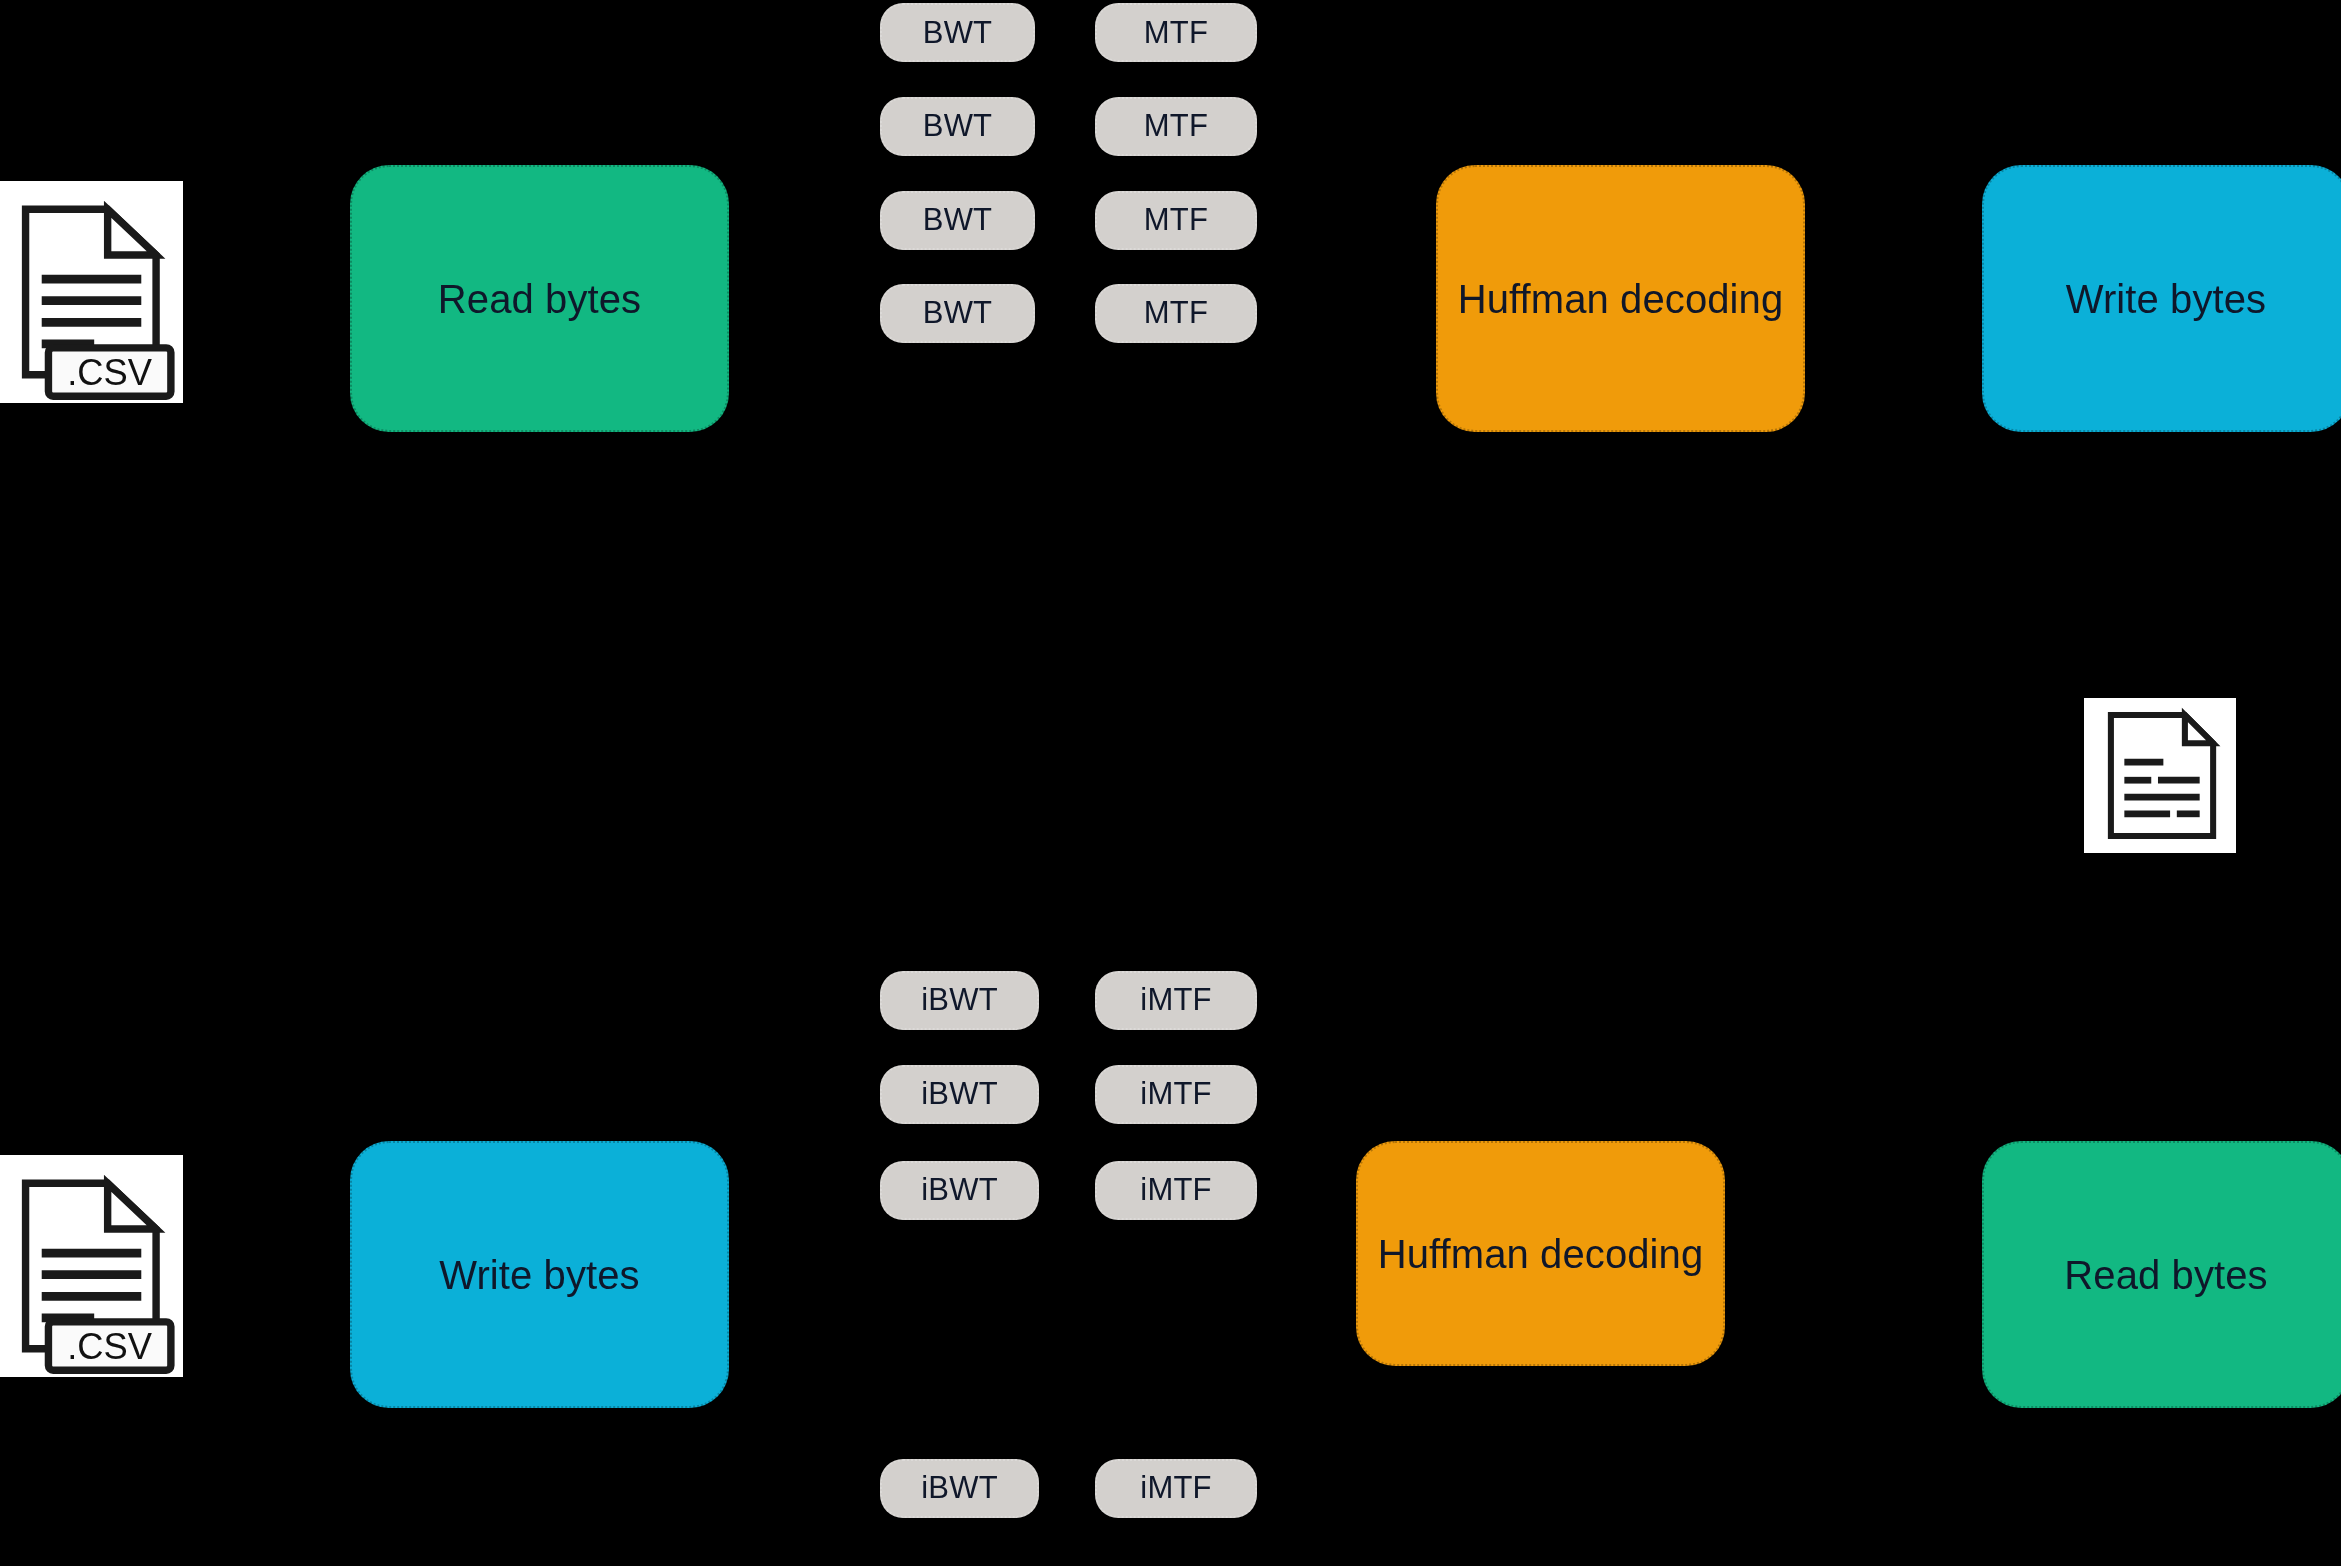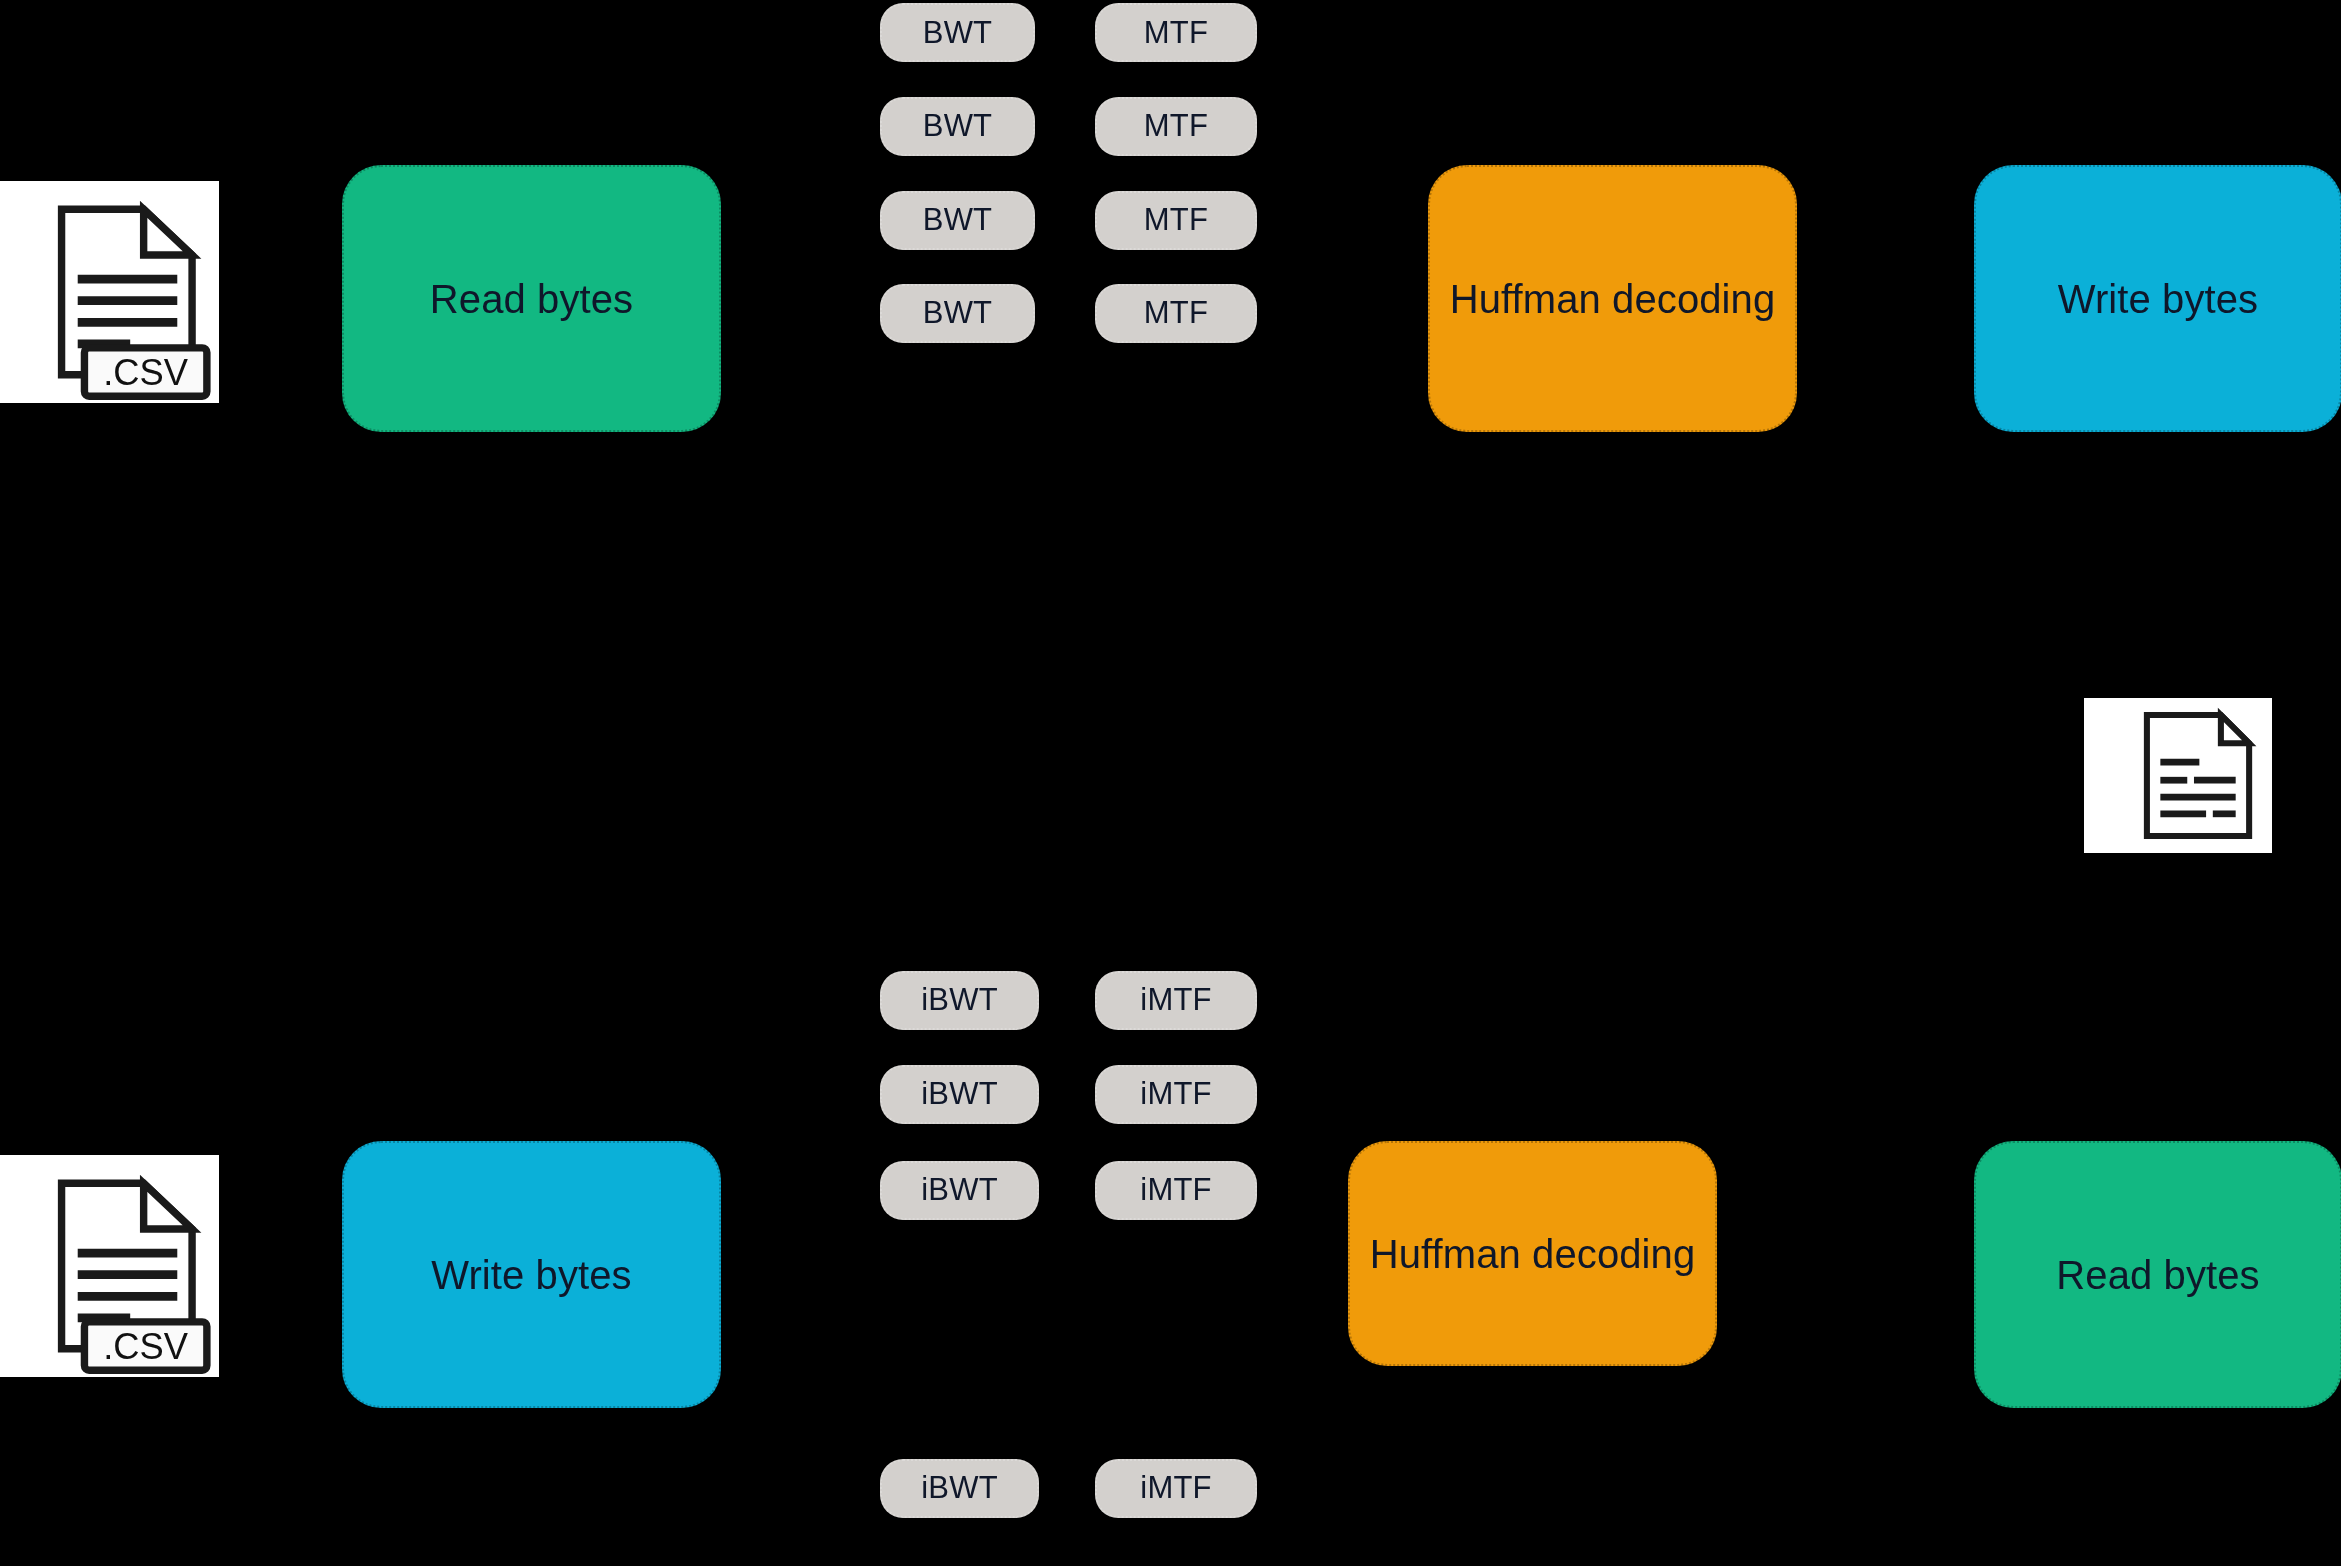--- a/index.html
+++ b/index.html
@@ -18,40 +18,40 @@
     color:#0f172a;
     text-align:center;
     line-height:1.1;
   }
   
   .stage{
     border-radius:39px;
     border:2px dotted rgba(0,0,0,0.25);
     font-size:40px;
     letter-spacing:0.1px;
+    margin-left:8px;
   }
   .stage.green{background:#12B882;}
   .stage.cyan{background:#0BB0D8;}
   .stage.orange{background:#F09B0A;}
 
   
   .chip{
     background:#D3D0CD;
     border-radius:23px;
     border:2px dotted rgba(255,255,255,0.22);
     font-size:31px;
     letter-spacing:0.2px;
   }
 
   
   .fileicon{
     position:absolute;
     background:#FFFFFF;
     display:block;
-    padding-left:36px;
   }
   .fileicon svg{display:block;width:100%;height:100%;}
 </style>
 </head>
 <body>
 
 <div id="canvas">
 
   <div class="fileicon" style="left:0px;top:181px;width:183px;height:222px;">
     <svg viewBox="0 0 272 330" xmlns="http://www.w3.org/2000/svg" aria-hidden="true">

